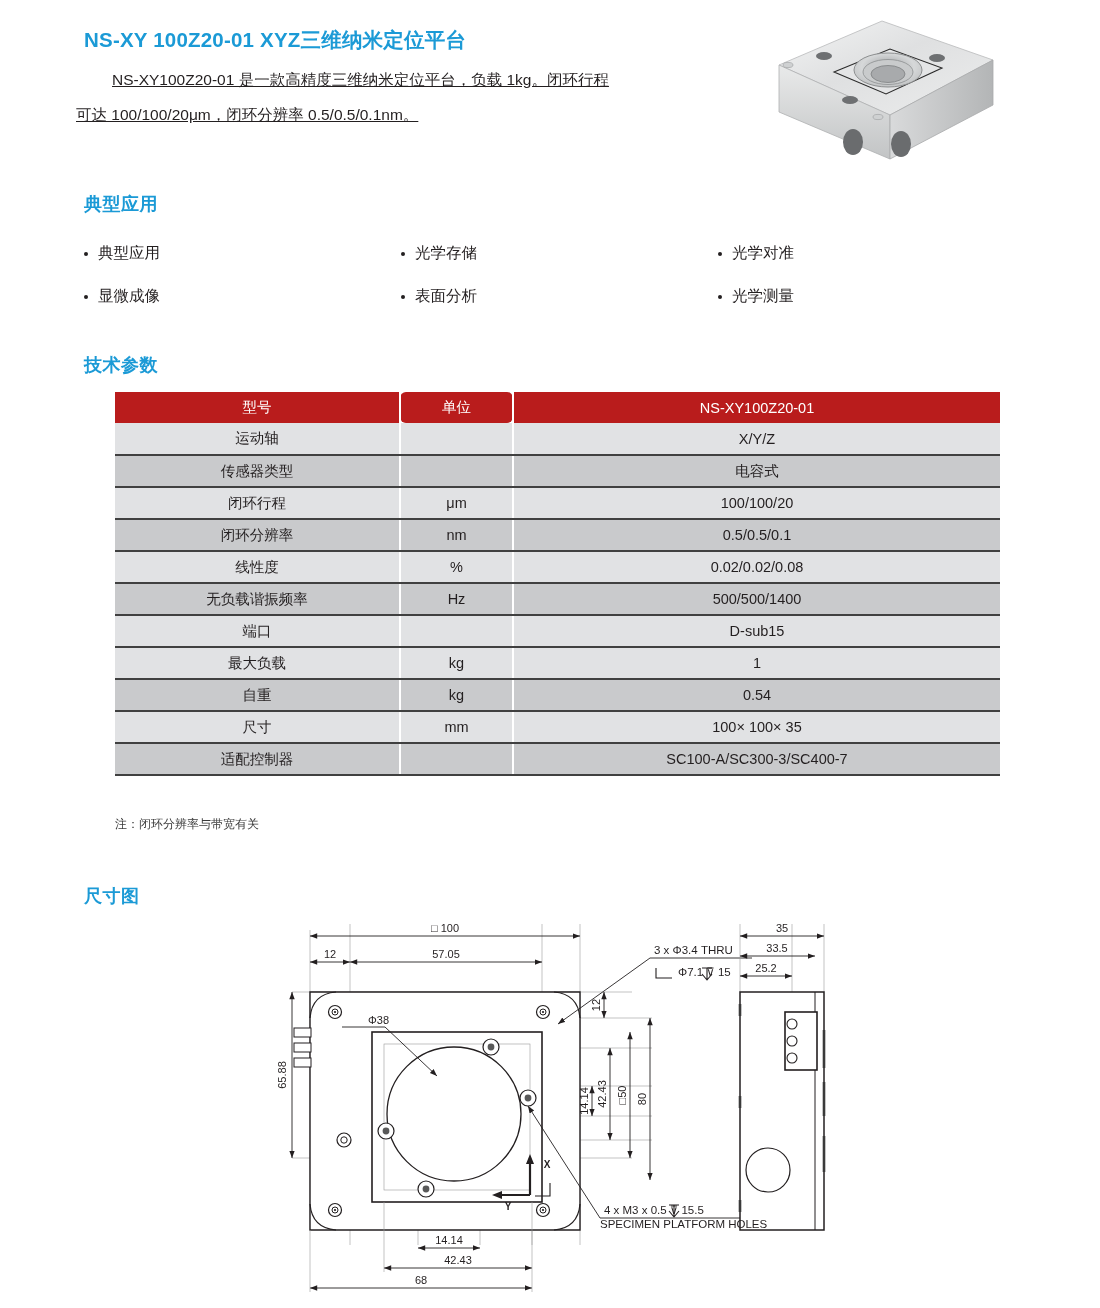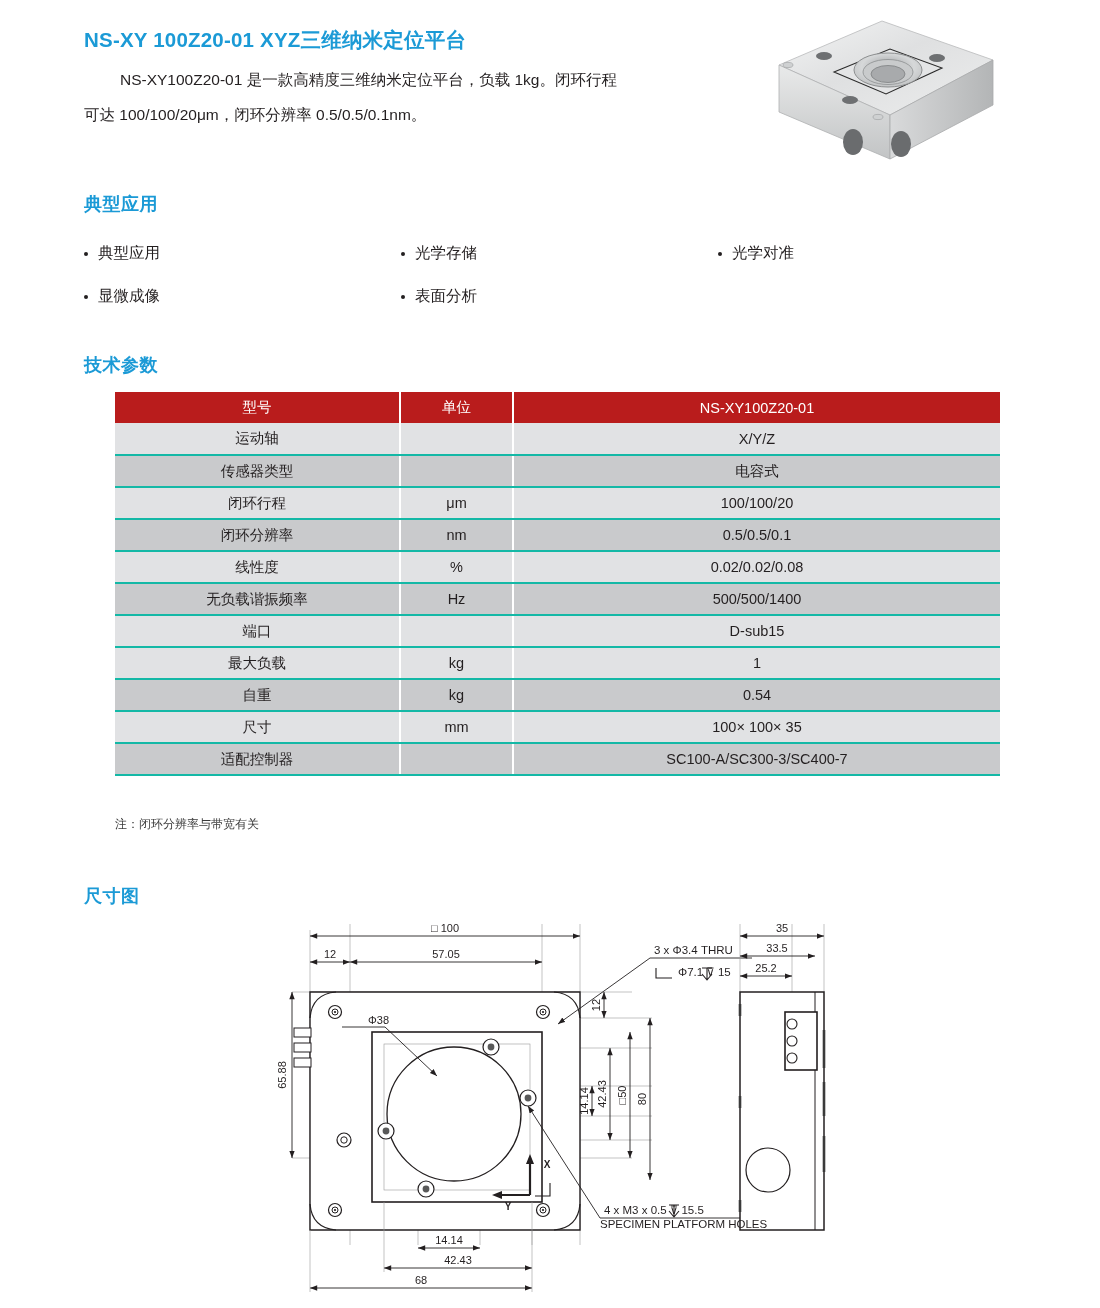--- a/index.html
+++ b/index.html
@@ -17,22 +17,22 @@
   .page { position: relative; width: 1006px; height: 1308px; }
 
   .title {
     position: absolute; left: 84px; top: 26px;
     font-size: 20.5px; font-weight: bold; letter-spacing: .2px;
     color: #1b9ad6;
     white-space: nowrap;
   }
 
   .intro {
-    position: absolute; left: 84px; top: 62px; width: 650px;
-    font-size: 15.5px; line-height: 35px; color: #231f20;
+    position: absolute; left: 76px; top: 62px; width: 650px;
+    font-size: 15.5px; line-height: 35px; color: #231f20; text-decoration: underline;
   }
   .intro .indent { display: inline-block; width: 36px; }
 
   
   .photo {
     position: absolute; left: 762px; top: 16px;
     width: 248px; height: 165px;
   }
 
   
@@ -77,30 +77,30 @@
     font-weight: normal;
     border: none;
   }
   .spec-table thead th {
     background: #b91c1c;
     color: #ffffff;
     height: 31px;
     font-size: 14.5px;
   }
   .spec-table thead th.c0 { border-right: 2px solid #ffffff; }
-  .spec-table thead th.c1 { border-right: 2px solid #ffffff; }
+  .spec-table thead th.c1 { border-right: 2px solid #ffffff; border-radius: 6px; }
   .col0 { width: 285px; }
   .col1 { width: 113px; }
   .col2 { width: 487px; }
 
   .spec-table tbody tr.odd  td { background: #e1e2e4; }
   .spec-table tbody tr.even td { background: #c9cacc; }
   .spec-table tbody td.c0 { border-right: 2px solid #ffffff; }
   .spec-table tbody td.c1 { border-right: 2px solid #ffffff; }
-  .spec-table tbody tr td { border-bottom: 2px solid #14b8a6; }
+  .spec-table tbody tr td { border-bottom: 2px solid #404040; }
 
   .note {
     position: absolute; left: 115px; top: 816px;
     font-size: 12px; color: #3a3a3a;
   }
 
   
   .drawing {
     position: absolute; left: 232px; top: 900px;
     width: 660px; height: 400px;
@@ -181,20 +181,24 @@
       <span>光学对准</span>
     </div>
     <div class="app-item">
       <span class="app-dot"></span>
       <span>显微成像</span>
     </div>
     <div class="app-item">
       <span class="app-dot"></span>
       <span>表面分析</span>
     </div>
+    <div class="app-item">
+      <span class="app-dot"></span>
+      <span>光学测量</span>
+    </div>
   </div>
 
   <div class="sec-head" id="spec-head">技术参数</div>
 
   <table class="spec-table">
     <colgroup>
       <col class="col0">
         <col class="col1">
         <col class="col2">
     </colgroup>

